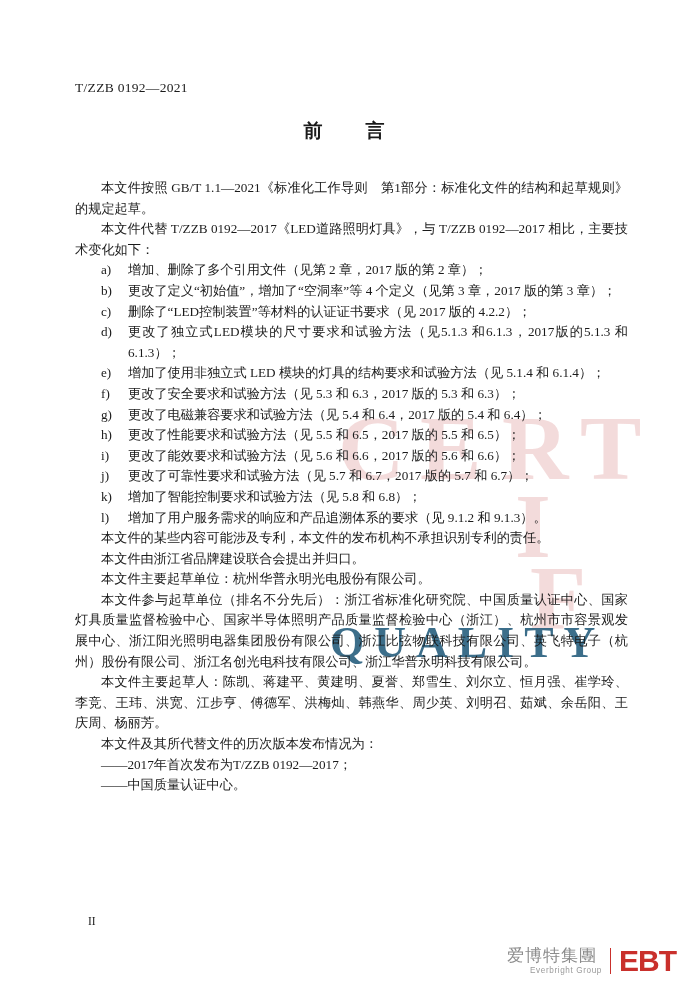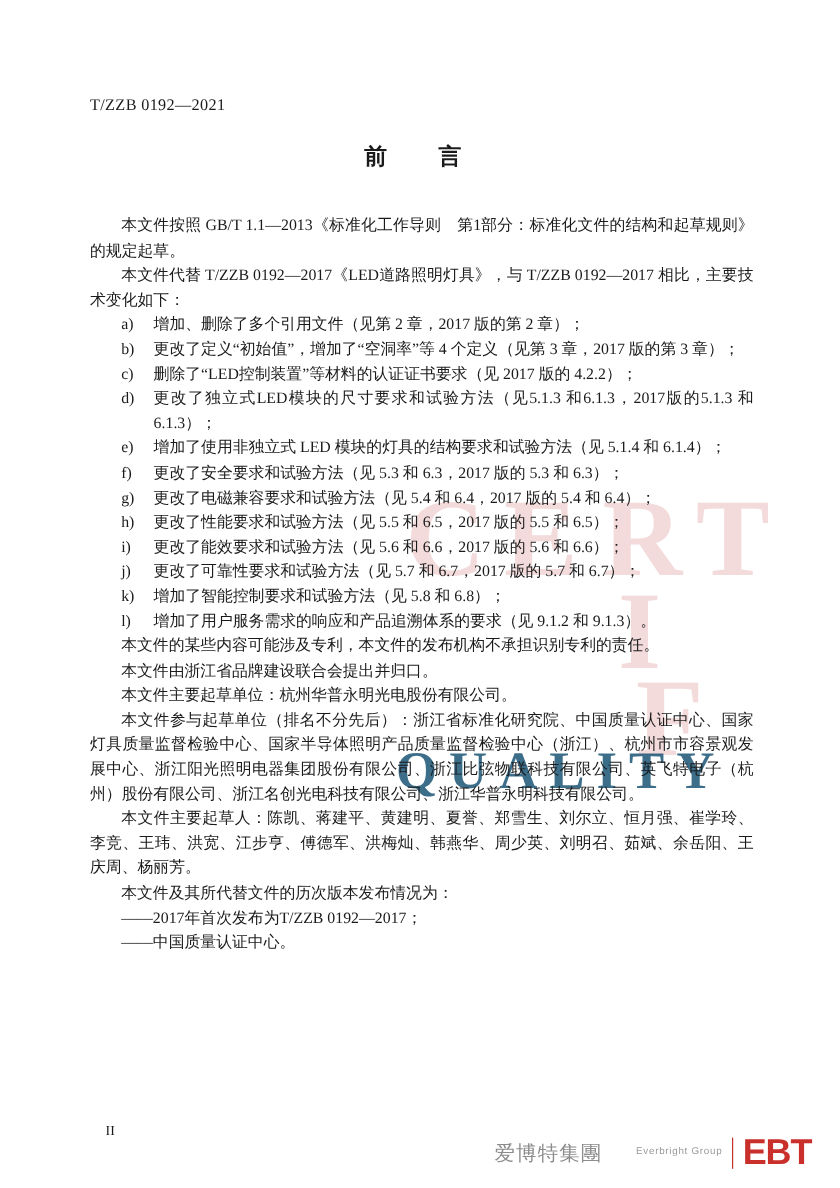--- a/index.html
+++ b/index.html
@@ -115,21 +115,21 @@
   }
 
   .dash-line {
     margin: 0;
     text-indent: 26px;
   }
 
   .page-num {
     position: absolute;
     left: 88px;
-    top: 937px;
+    top: 915px;
     font-size: 11.5px;
     font-family: "Liberation Serif", serif;
   }
 
   
   .footer-logo {
     position: absolute;
     right: 24px;
     bottom: 14px;
     display: flex;
@@ -147,21 +147,22 @@
     font-family: "Liberation Sans", sans-serif;
     font-size: 8.2px;
     color: #9a9a9a;
     letter-spacing: 0.6px;
     margin-top: 3px;
     line-height: 1;
     padding-left: 28px;
   }
   .fl-left {
     display: flex;
-    align-items: flex-start;
+    flex-direction: column;
+    align-items: center;
     padding-right: 8px;
   }
   .fl-divider {
     width: 1px;
     height: 26px;
     background: #c9302c;
     margin-right: 8px;
   }
   .fl-ebt {
     font-family: "Liberation Sans", sans-serif;
@@ -188,21 +189,21 @@
   </div>
 
   <div class="content">
 
     <div class="std-code">T/ZZB 0192—2021</div>
 
     <div class="doc-title">前　言</div>
 
     <div class="body-block">
 
-      <p class="p">本文件按照 GB/T 1.1—2013《标准化工作导则　第1部分：标准化文件的结构和起草规则》的规定起草。</p>
+      <p class="p">本文件按照 GB/T 1.1—2021《标准化工作导则　第1部分：标准化文件的结构和起草规则》的规定起草。</p>
       <p class="p">本文件代替 T/ZZB 0192—2017《LED道路照明灯具》，与 T/ZZB 0192—2017 相比，主要技术变化如下：</p>
 
       <ol class="items">
         <li><span class="marker">a)</span><span>增加、删除了多个引用文件（见第 2 章，2017 版的第 2 章）；</span></li>
         <li><span class="marker">b)</span><span>更改了定义“初始值”，增加了“空洞率”等 4 个定义（见第 3 章，2017 版的第 3 章）；</span></li>
         <li><span class="marker">c)</span><span>删除了“LED控制装置”等材料的认证证书要求（见 2017 版的 4.2.2）；</span></li>
         <li><span class="marker">d)</span><span>更改了独立式LED模块的尺寸要求和试验方法（见5.1.3 和6.1.3，2017版的5.1.3 和 6.1.3）；</span></li>
         <li><span class="marker">e)</span><span>增加了使用非独立式 LED 模块的灯具的结构要求和试验方法（见 5.1.4 和 6.1.4）；</span></li>
         <li><span class="marker">f)</span><span>更改了安全要求和试验方法（见 5.3 和 6.3，2017 版的 5.3 和 6.3）；</span></li>
         <li><span class="marker">g)</span><span>更改了电磁兼容要求和试验方法（见 5.4 和 6.4，2017 版的 5.4 和 6.4）；</span></li>

